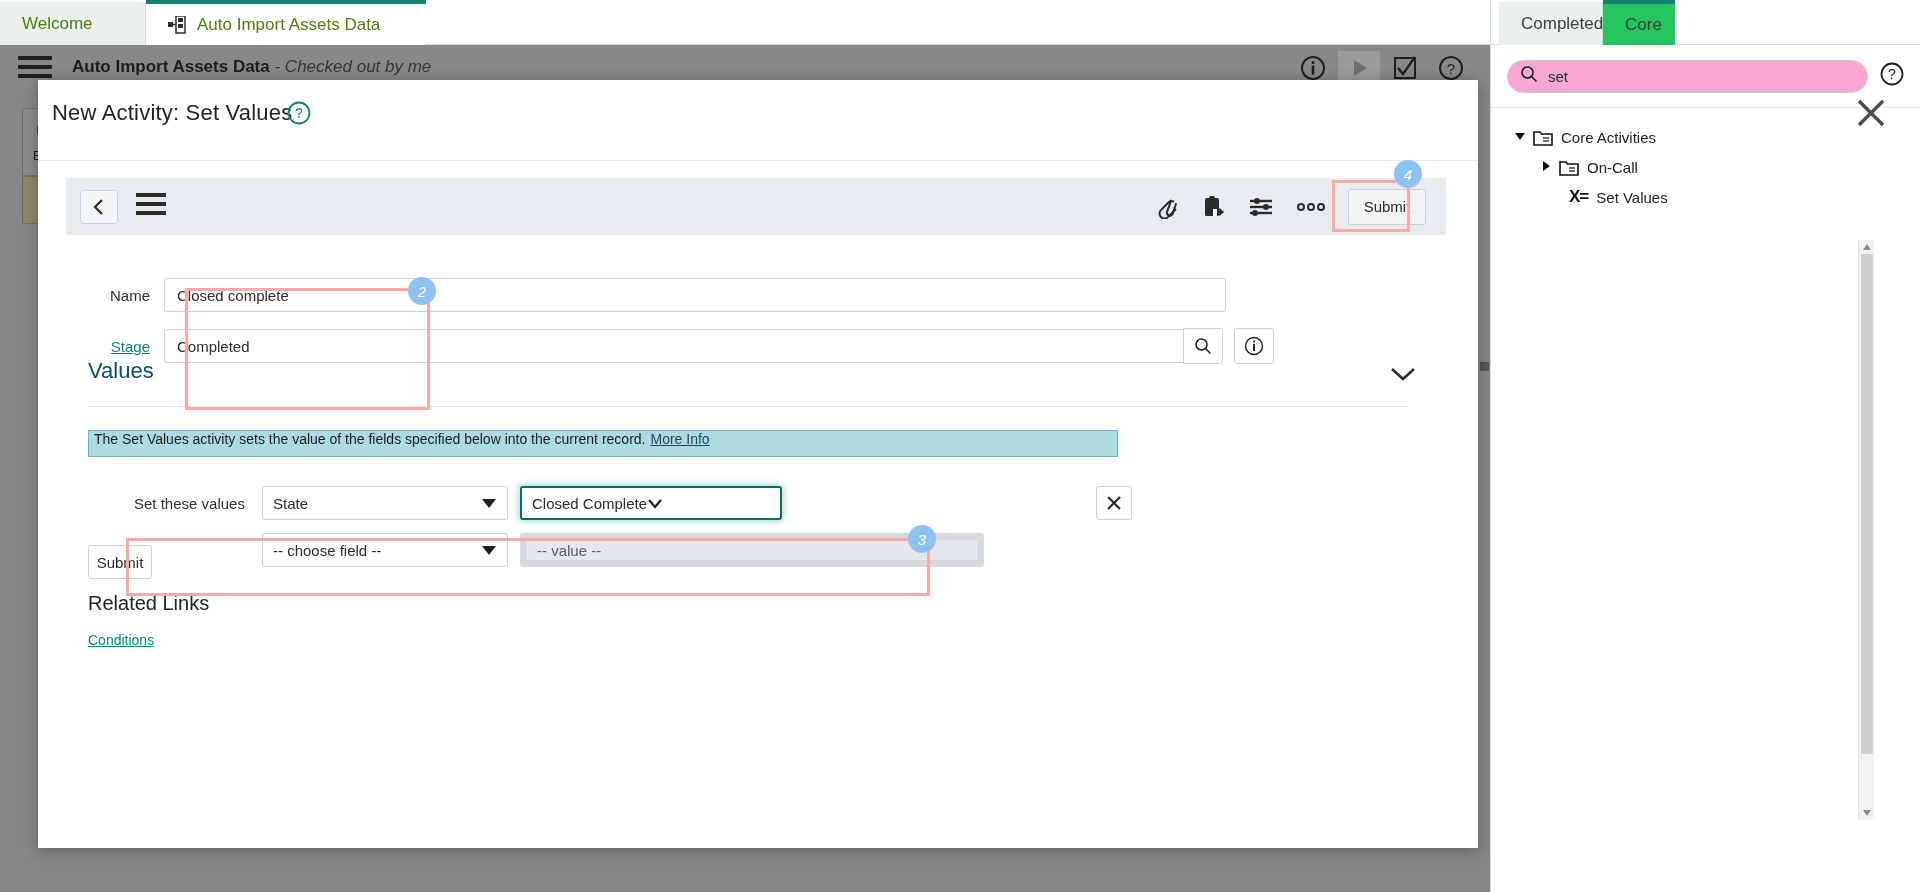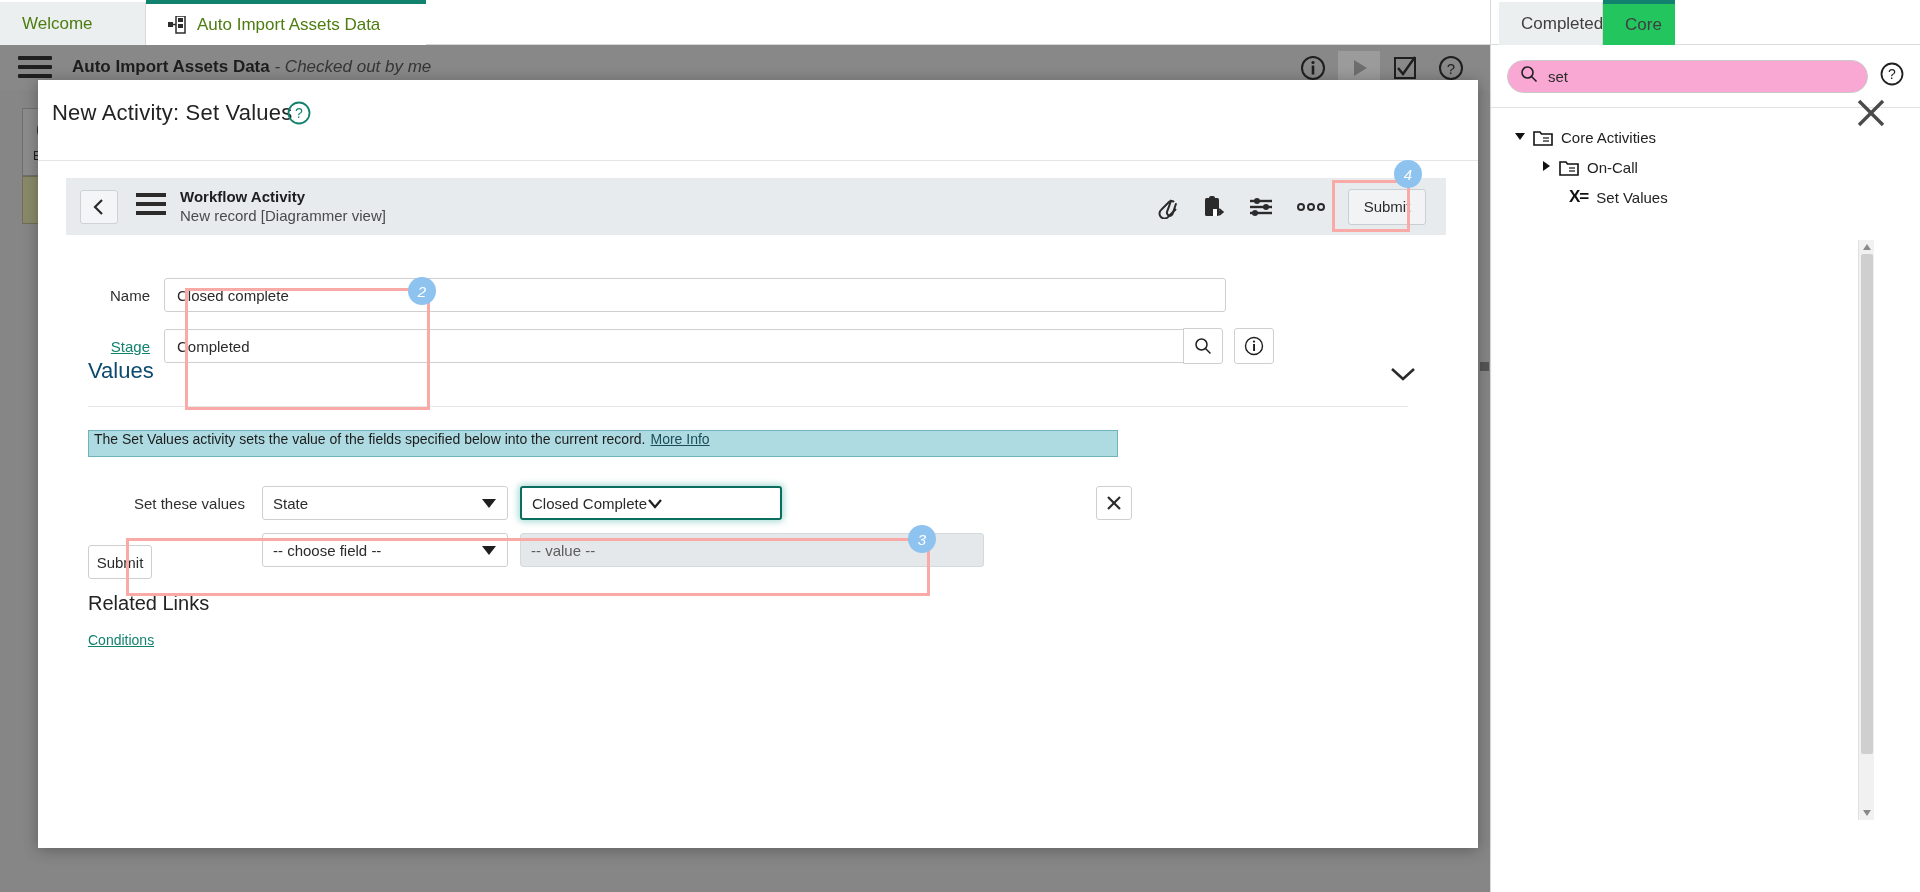--- a/index.html
+++ b/index.html
@@ -197,21 +197,21 @@
 
   .values-row { position: absolute; display: flex; align-items: center; margin-left: 12px; }
   .vr-label { width: 128px; font-size: 15px; color: #2f2f2f; }
   .sel-field {
     width: 246px; height: 34px; border: 1px solid #cfcfcf; border-radius: 3px;
     background: #fff; font-size: 15px; color: #2b2b2b;
     display: flex; align-items: center; padding: 0 10px; position: relative; cursor: pointer;
   }
   .sel-field .cdown { position: absolute; right: 10px; }
   .sel-value {
-    width: 262px; height: 34px; border: 1px solid #7f1d1d; border-radius: 3px;
+    width: 262px; height: 34px; border: 7px solid #7f1d1d; border-radius: 3px;
     background: #fff; font-size: 15px; color: #2b2b2b;
     display: flex; align-items: center; padding: 0 10px; position: relative; cursor: pointer;
   }
   .sel-value.focused {
     border: 2px solid #0b6d5e; box-shadow: 0 0 6px 2px rgba(20,160,140,.35);
   }
   .sel-value.disabled { background: #e4e8ea; color: #5d5d5d; border-color: #d4d9dc; }
   .remove-x {
     width: 36px; height: 34px; border: 1px solid #cfcfcf; border-radius: 3px; background: #fff;
     display: flex; align-items: center; justify-content: center; cursor: pointer;
@@ -401,24 +401,20 @@
   <div class="ft-back">
     <svg width="14" height="18" viewBox="0 0 14 18">
         <polyline points="10,2 3,9 10,16" fill="none" stroke="#2b2b2b" stroke-width="2.2"></polyline>
       </svg>
   </div>
   <div class="ft-ham">
     <span></span>
       <span></span>
       <span></span>
   </div>
-  <div class="ft-titles">
-    <div class="ft-t1">Workflow Activity</div>
-    <div class="ft-t2">New record [Diagrammer view]</div>
-  </div>
   <div class="ft-icons">
     <span class="ft-icon">
       <svg width="24" height="24" viewBox="0 0 24 24">
           <path d="M18 7l-8.5 8.5a3 3 0 104.2 4.2L21 12" fill="none" stroke="#2b2b2b" stroke-width="2" transform="rotate(-25 12 12)"></path>
           <path d="M18 7a3.5 3.5 0 00-5 0l-7.5 7.5a5 5 0 107 7L20 14" fill="none" stroke="#2b2b2b" stroke-width="2"></path>
         </svg>
     </span>
     <span class="ft-icon">
       <svg width="24" height="24" viewBox="0 0 24 24">
           <rect x="3" y="3" width="14" height="18" rx="1.5" fill="#2b2b2b"></rect>

